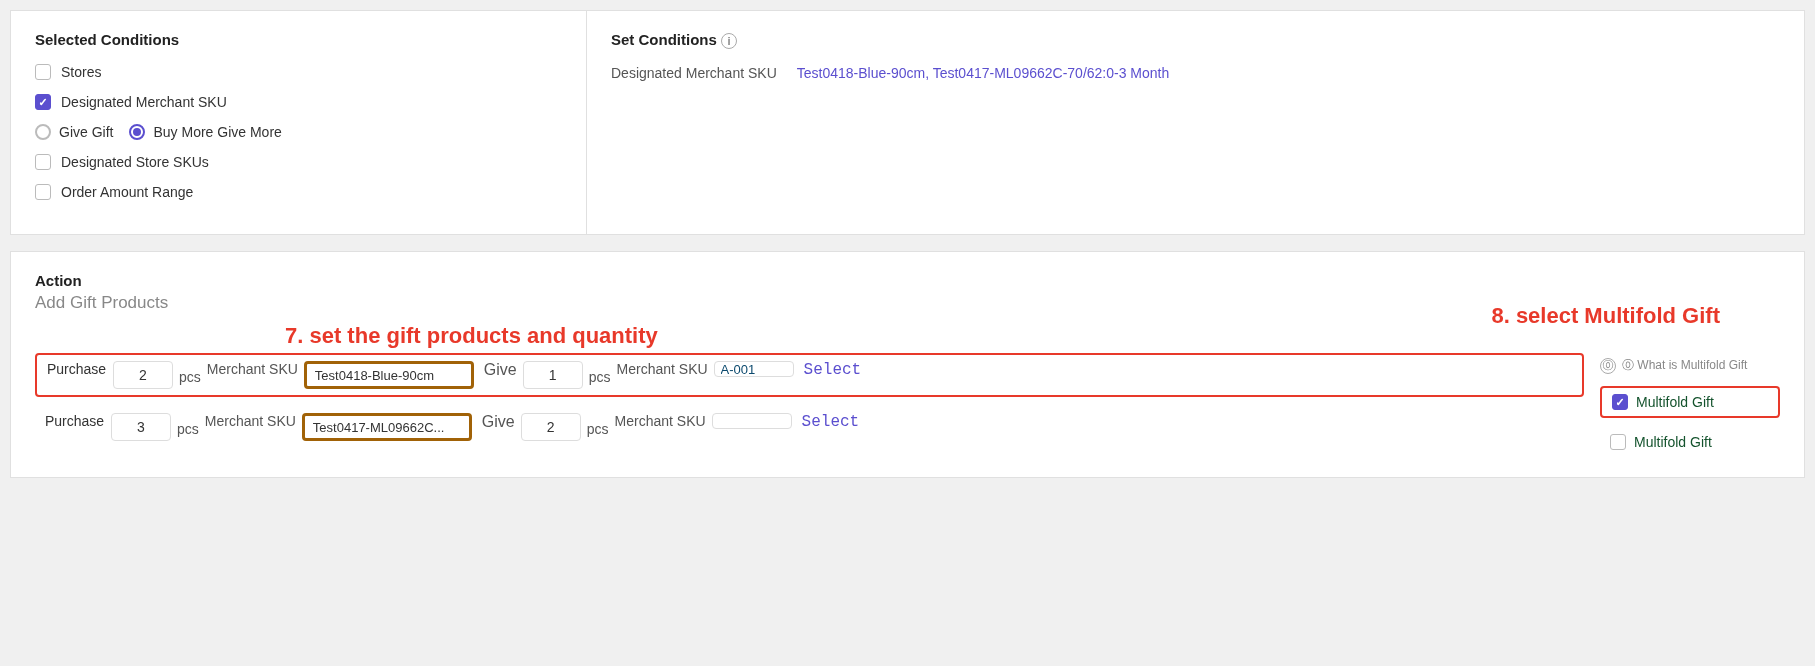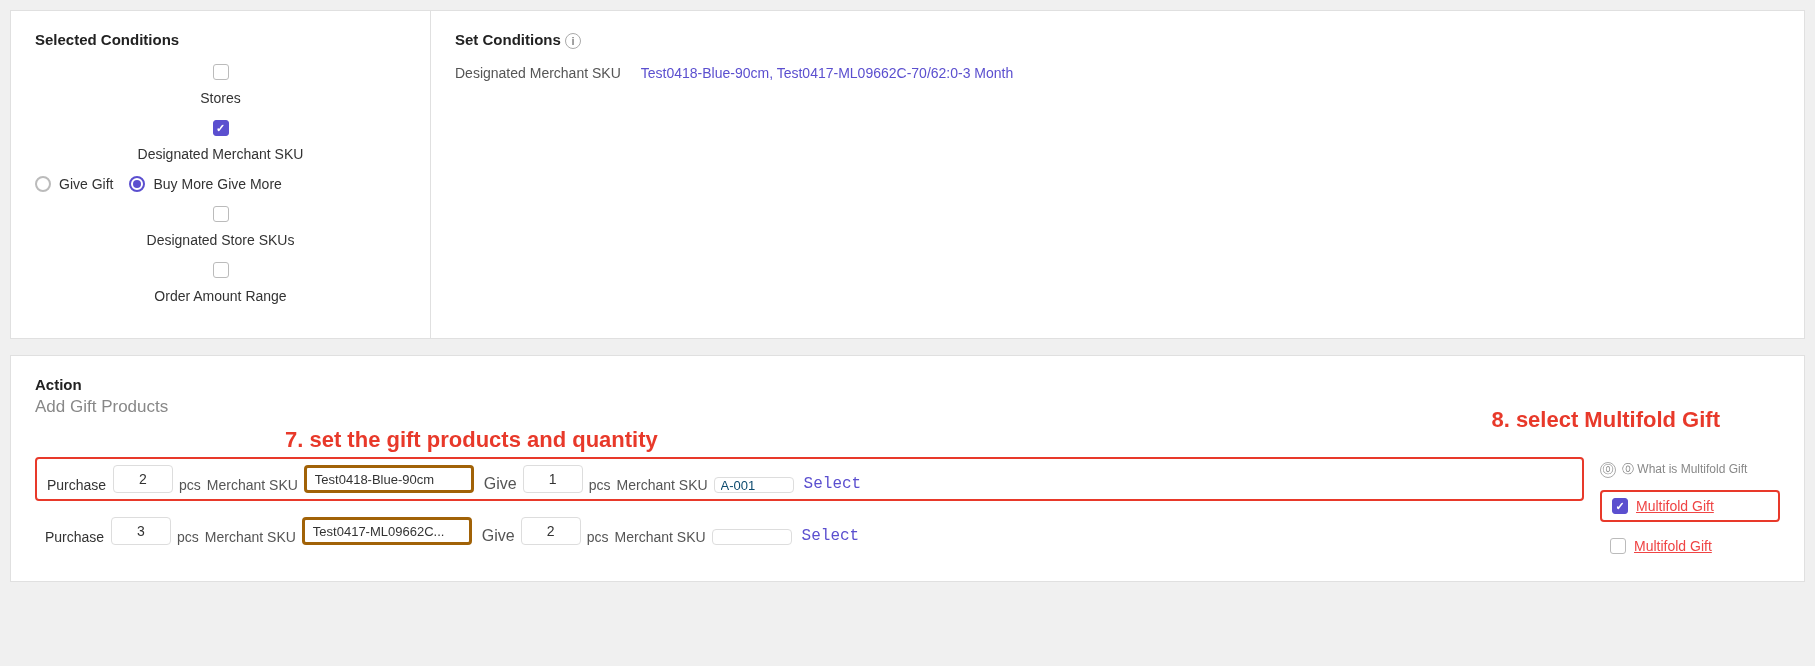--- a/index.html
+++ b/index.html
@@ -18,21 +18,21 @@
 
     
     .top-section {
       display: flex;
       background: #fff;
       border: 1px solid #e0e0e0;
       margin-bottom: 16px;
     }
 
     .selected-conditions {
-      width: 420px;
+      width: 576px;
       padding: 20px 24px;
       border-right: 1px solid #e0e0e0;
     }
 
     .set-conditions {
       flex: 1;
       padding: 20px 24px;
     }
 
     .section-title {
@@ -40,21 +40,20 @@
       font-weight: 600;
       color: #222;
       margin-bottom: 16px;
     }
 
     .condition-row {
       display: flex;
       align-items: center;
       margin-bottom: 14px;
       gap: 10px;
-      flex-direction: column;
     }
 
     .checkbox-custom {
       width: 16px;
       height: 16px;
       border: 1.5px solid #bbb;
       border-radius: 3px;
       display: inline-flex;
       align-items: center;
       justify-content: center;
@@ -189,21 +188,21 @@
       position: relative;
       margin-top: 40px;
     }
 
     .gift-rows-left {
       flex: 1;
     }
 
     .gift-row {
       display: flex;
-      align-items: flex-end;
+      align-items: flex-start;
       gap: 6px;
       margin-bottom: 10px;
       padding: 6px 10px;
       font-size: 14px;
     }
 
     .gift-row.bordered {
       border: 2px solid #e8392a;
       border-radius: 4px;
     }
@@ -290,22 +289,21 @@
       min-width: 180px;
     }
 
     .multifold-row.bordered {
       border: 2px solid #e8392a;
       border-radius: 4px;
     }
 
     .multifold-label {
       font-size: 14px;
-      color: #ef4444;
-      text-decoration: underline;
+      color: #14532d;
     }
 
     .info-icon {
       display: inline-flex;
       align-items: center;
       justify-content: center;
       width: 16px;
       height: 16px;
       border: 1.5px solid #aaa;
       border-radius: 50%;

